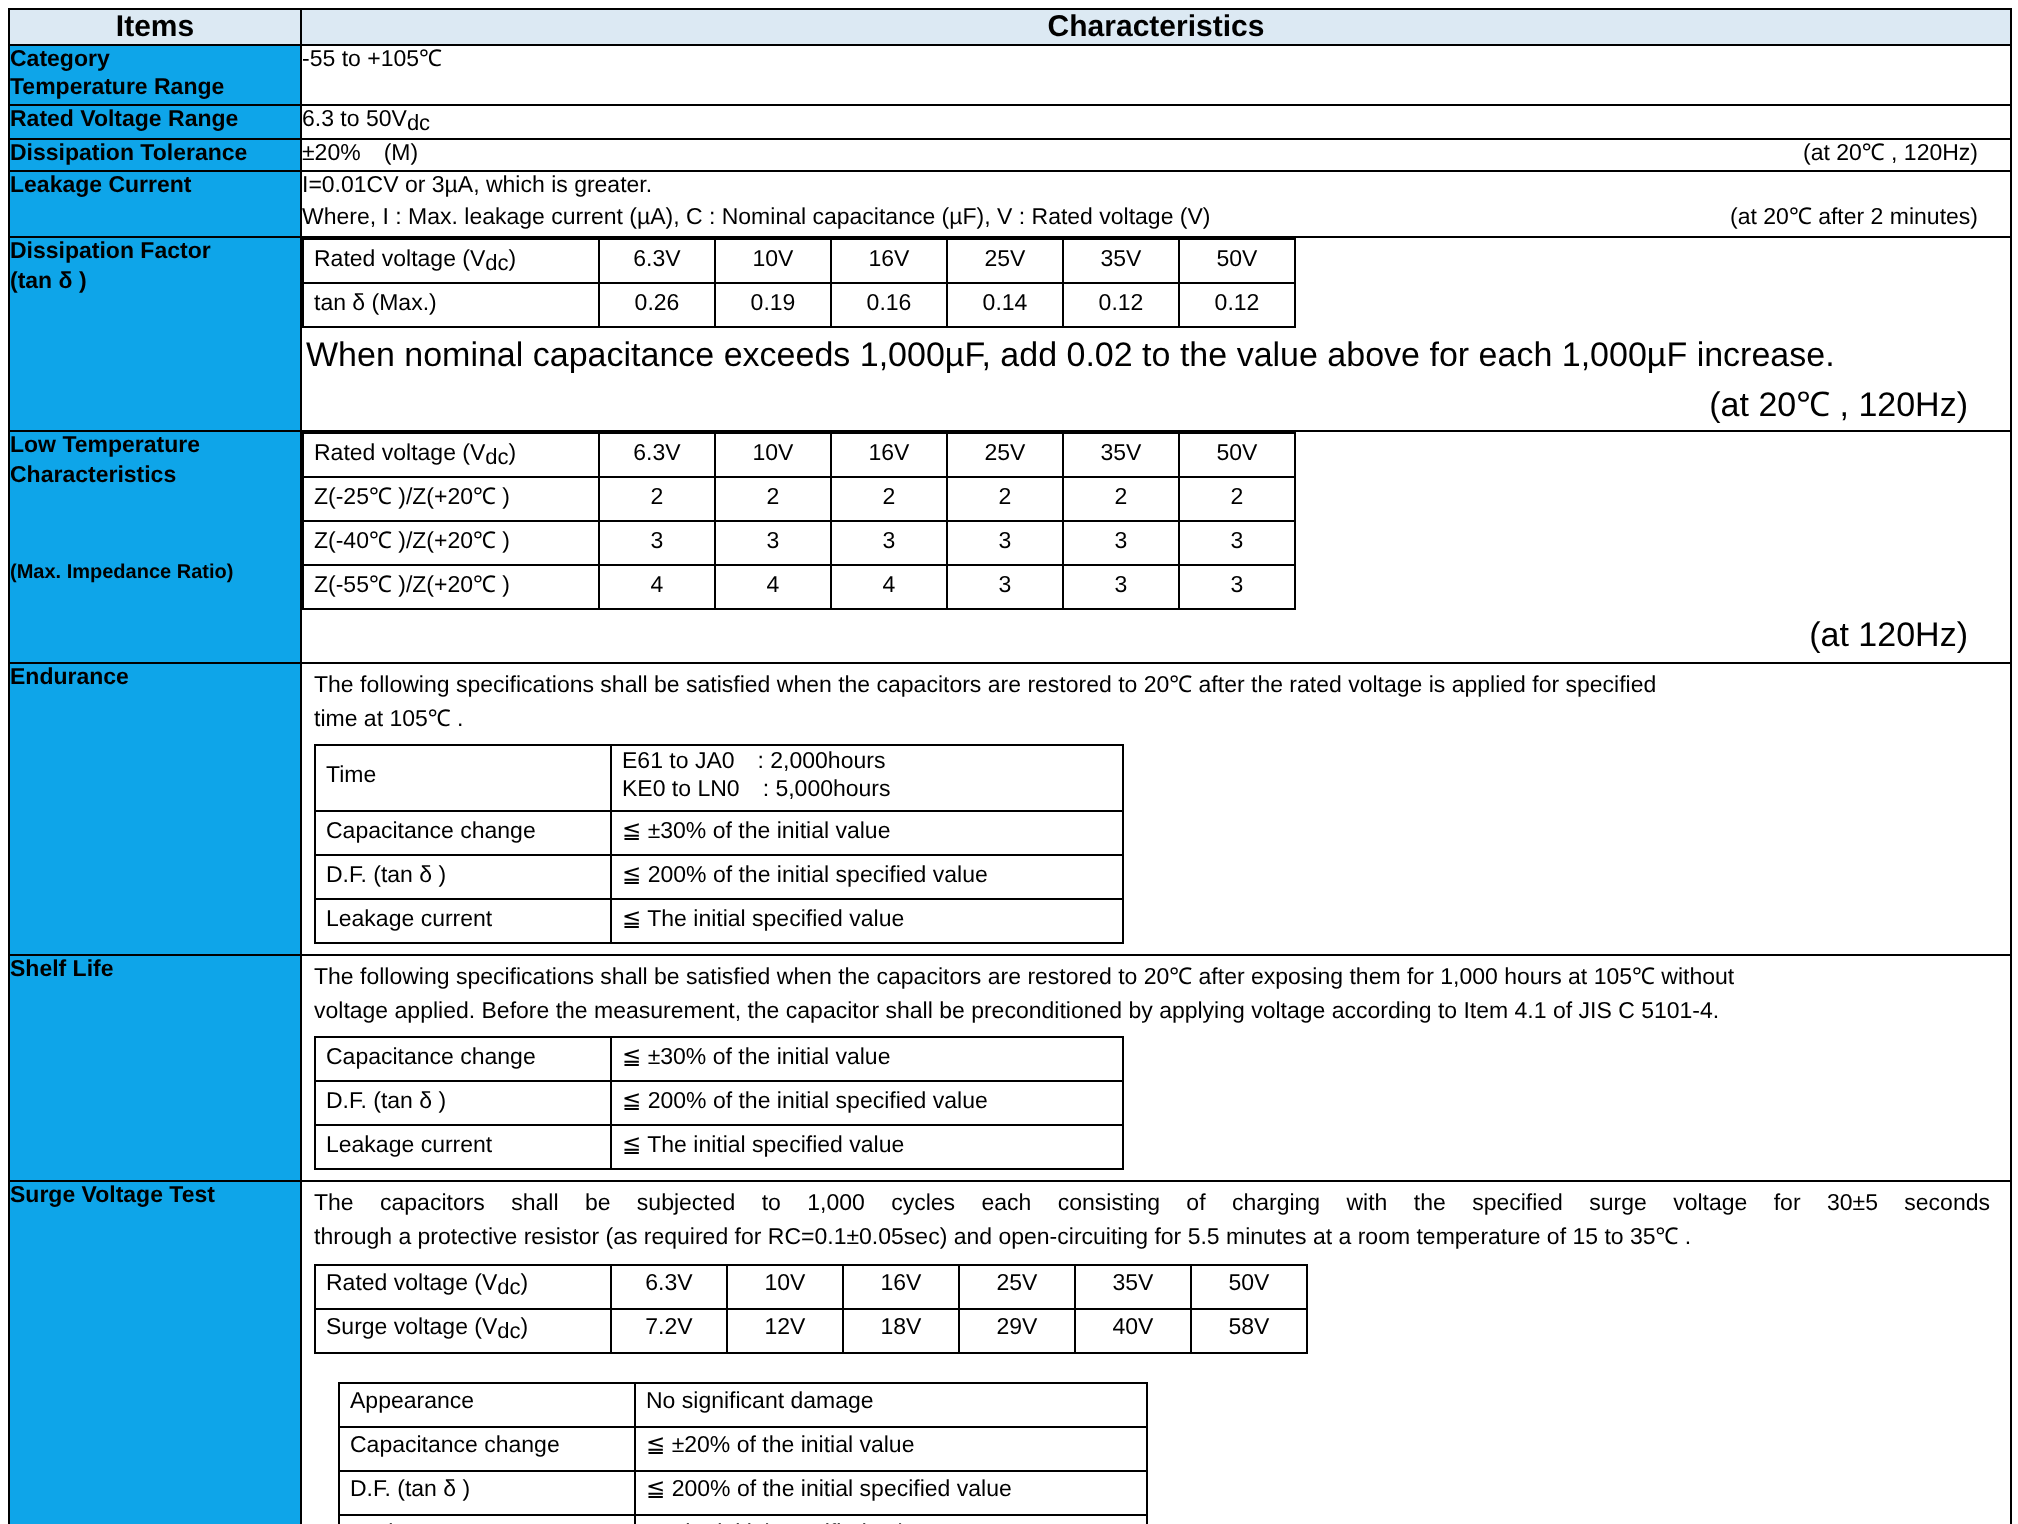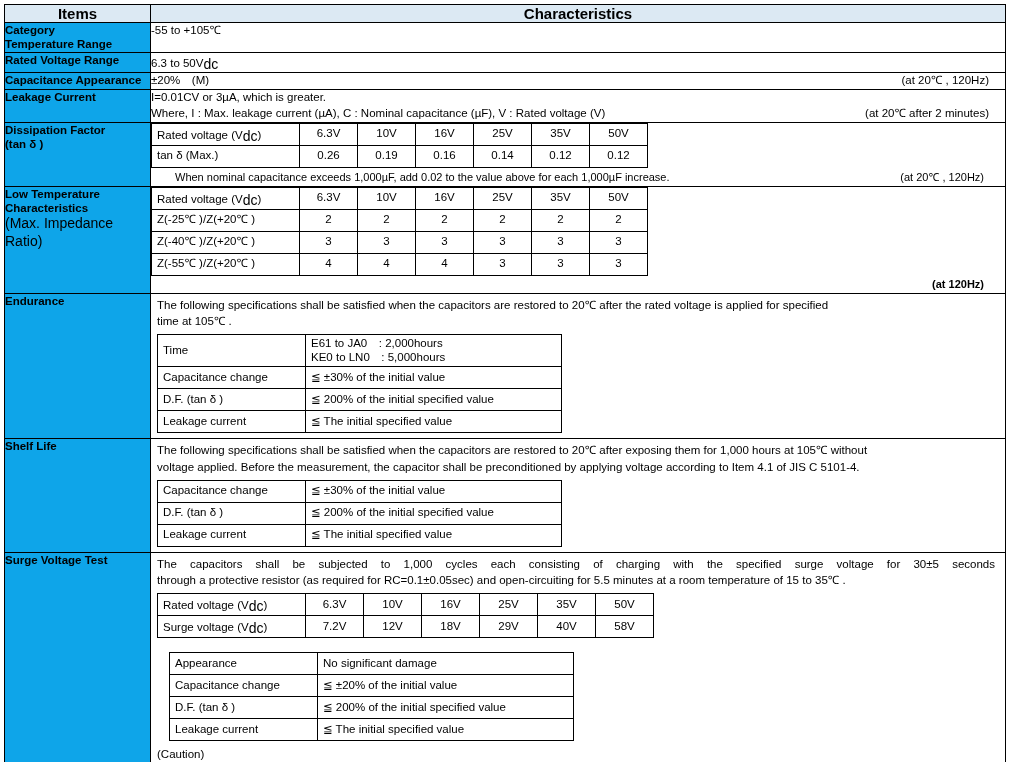--- a/index.html
+++ b/index.html
@@ -40,54 +40,55 @@
   }
   .itemcell {
     background: #0ea5e9;
     font-weight: bold;
     font-size: 11.5px;
     padding: 4px 4px 4px 5px;
     line-height: 1.25;
     vertical-align: top;
   }
   .itemcell .sub {
-    font-size: 14px;
-    font-weight: normal;
+    font-size: 10px;
+    font-weight: bold;
+    margin-top: 36px;
   }
   .valcell {
     padding: 4px 5px 4px 6px;
     font-size: 11.5px;
     line-height: 1.38;
     vertical-align: top;
   }
   .valcell.pad0 { padding: 0; }
   .note-right {
     float: right;
     margin-right: 16px;
   }
   .clearfix::after { content: ""; display: block; clear: both; }
-  sub { font-size: 14px; vertical-align: baseline; position: relative; top: 2px; }
+  sub { font-size: 11px; vertical-align: baseline; position: relative; top: 2px; }
   .inner {
     border-collapse: collapse;
     table-layout: fixed;
     padding-left: 10px;
   }
   .inner td {
     border: 1px solid #000000;
     font-size: 11.5px;
     padding: 2px 4px 2px 5px;
     height: 17px;
     line-height: 1.2;
     white-space: nowrap;
   }
   .inner td.c { text-align: center; padding-left: 0; padding-right: 0; }
   .inner td.lbl { padding-left: 5px; }
   .freeline {
-    padding: 2px 5px 0 24px;
-    font-size: 11px;
+    padding: 2px 5px 0 2px;
+    font-size: 17px;
     line-height: 1.45;
   }
   .justify {
     text-align: justify;
     text-justify: inter-word;
   }
   .sectionwrap { padding: 3px 4px 4px 6px; }
   .tight { line-height: 1.45; }
   .gapsmall { height: 6px; }
 </style>
@@ -118,21 +119,21 @@
       </tr>
 
       <tr>
         <td class="itemcell">Rated Voltage Range</td>
         <td class="valcell">
           <span>6.3 to 50V</span><sub>dc</sub>
         </td>
       </tr>
 
       <tr>
-        <td class="itemcell">Capacitance Appearance</td>
+        <td class="itemcell">Dissipation Tolerance</td>
         <td class="valcell clearfix">
           <span>±20%　(M)</span>
           <span class="note-right">(at 20℃ , 120Hz)</span>
         </td>
       </tr>
 
       <tr>
         <td class="itemcell">Leakage Current</td>
         <td class="valcell">
           <div>I=0.01CV or 3µA, which is greater.</div>
@@ -236,21 +237,21 @@
                 <td class="lbl">Z(-55℃ )/Z(+20℃ )</td>
                 <td class="c">4</td>
                 <td class="c">4</td>
                 <td class="c">4</td>
                 <td class="c">3</td>
                 <td class="c">3</td>
                 <td class="c">3</td>
               </tr>
             </tbody>
           </table>
-          <div class="freeline clearfix" style="padding-top:1px;font-weight:bold;">
+          <div class="freeline clearfix" style="padding-top:1px;">
             <span class="note-right">(at 120Hz)</span>
           </div>
         </td>
       </tr>
 
       <tr>
         <td class="itemcell">Endurance</td>
         <td class="valcell pad0">
           <div class="sectionwrap tight">
             <div>The following specifications shall be satisfied when the capacitors are restored to 20℃ after the rated voltage is applied for specified</div>

